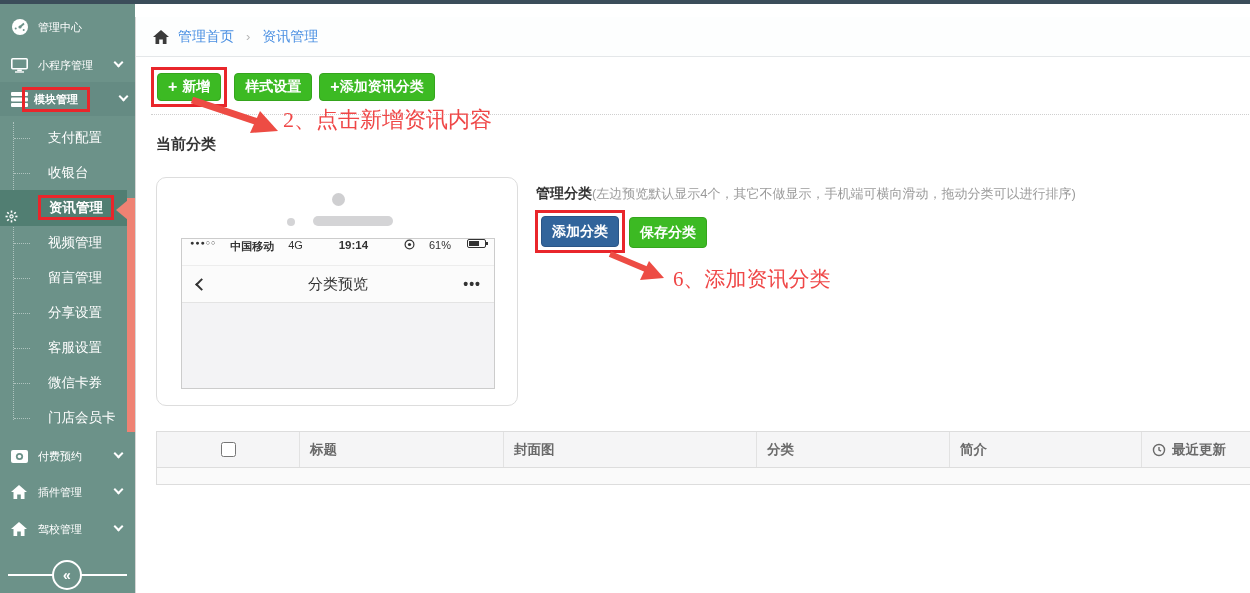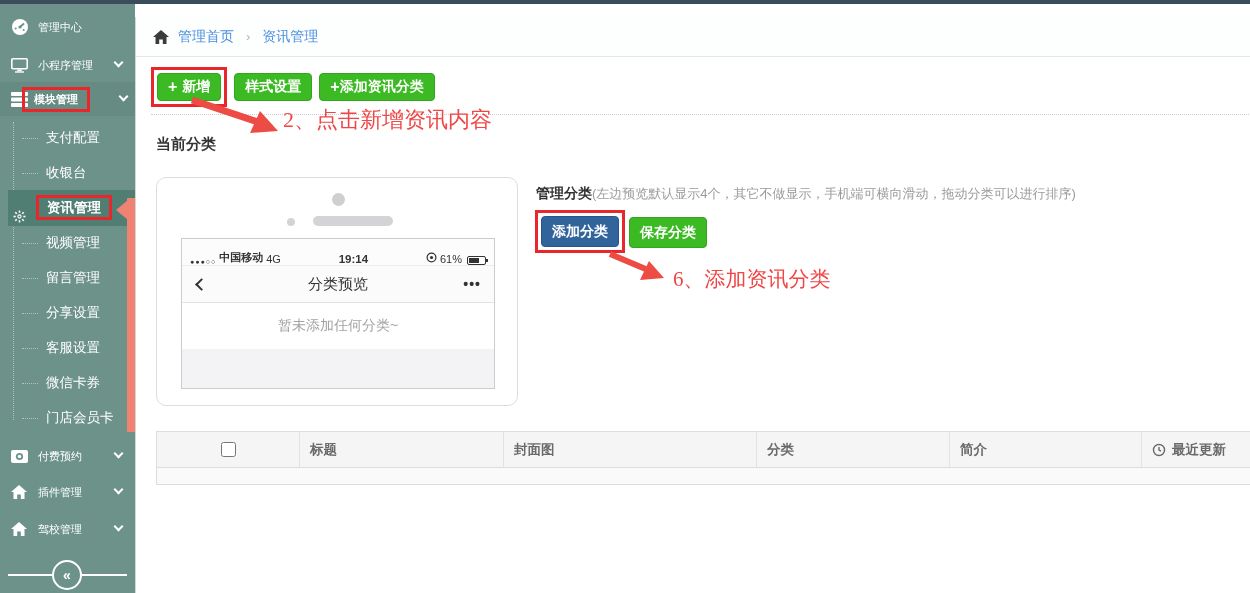--- a/index.html
+++ b/index.html
@@ -12,21 +12,21 @@
 
   
   .sidebar { position:absolute; left:0; top:4px; width:135px; height:589px; background:#6c9289; }
   .snav { position:absolute; left:0; width:135px; height:30px; display:flex; align-items:center; color:#fff; font-size:11px; cursor:pointer; }
   .snav .sicon { position:absolute; left:11px; display:flex; }
   .snav .slabel { position:absolute; left:38px; white-space:nowrap; }
   .snav .chev { position:absolute; right:13px; top:50%; margin-top:-6px; width:7px; height:7px; border-right:2px solid #fff; border-bottom:2px solid #fff; transform:rotate(45deg); }
   .modrow { background:#658b83; height:34px; }
   .redbox-label { position:absolute; left:22px; border:3px solid #e9262b; padding:2px 9px; font-weight:bold; white-space:nowrap; }
   .treeline { position:absolute; left:13px; top:118px; height:298px; border-left:1px dotted rgba(255,255,255,.45); }
-  .subitem { position:absolute; left:8px; width:127px; height:35px; line-height:35px; padding-left:38px; color:#fff; font-size:13.5px; cursor:pointer; white-space:nowrap; }
+  .subitem { position:absolute; left:0; width:127px; height:35px; line-height:35px; padding-left:48px; color:#fff; font-size:13.5px; cursor:pointer; white-space:nowrap; }
   .subitem::before { content:""; position:absolute; left:14px; top:50%; width:16px; border-top:1px dotted rgba(255,255,255,.45); }
   .subactive { background:#517e72; height:36px; line-height:36px; width:127px; }
   .subactive::before { display:none; }
   .subactive .gear { position:absolute; left:5px; top:11px; }
   .subactive .redbox2 { border:3px solid #e9262b; padding:2px 8px; font-weight:bold; margin-left:-10px; }
   .salmon-stripe { position:absolute; left:127px; top:194px; width:8px; height:234px; background:#ef8273; }
   .salmon-arrow { position:absolute; left:116px; top:196px; width:0; height:0; border-top:10px solid transparent; border-bottom:10px solid transparent; border-right:12px solid #ef8273; }
   .collapse-line { position:absolute; left:8px; top:570px; width:119px; height:2px; background:#fff; }
   .collapse-circle { position:absolute; left:52px; top:556px; width:30px; height:30px; border:2px solid #fff; border-radius:50%; background:#6c9289; color:#fff; font-size:14px; font-weight:bold; display:flex; align-items:center; justify-content:center; cursor:pointer; }
 
@@ -52,21 +52,21 @@
   .arrow-svg { position:absolute; }
 
   .sec-title { position:absolute; left:20px; top:118px; font-size:15px; font-weight:bold; color:#333; }
 
   
   .phone { position:absolute; left:20px; top:160px; width:362px; height:229px; border:1px solid #ddd; border-radius:10px; background:#fff; }
   .cam { position:absolute; left:175px; top:15px; width:13px; height:13px; border-radius:50%; background:#cfcfd1; }
   .sdot { position:absolute; left:130px; top:40px; width:8px; height:8px; border-radius:50%; background:#d4d4d6; }
   .sbar { position:absolute; left:156px; top:38px; width:80px; height:10px; border-radius:6px; background:#d4d4d6; }
   .screen { position:absolute; left:24px; top:60px; width:314px; height:151px; border:1px solid #ccc; background:#fff; display:flex; flex-direction:column; }
-  .pstatus { height:27px; background:#fcfcfc; border-bottom:1px solid #ededed; display:flex; align-items:flex-end; padding:0 8px; font-size:11px; color:#333; gap:3px; }
+  .pstatus { height:27px; background:#fcfcfc; border-bottom:1px solid #ededed; display:flex; align-items:flex-start; padding:0 8px; font-size:11px; color:#333; gap:14px; }
   .pstatus .signal { font-size:7px; letter-spacing:1px; }
   .pstatus .carrier { font-weight:bold; }
   .pstatus .time { flex:1; text-align:center; font-weight:bold; font-size:11.5px; }
   .battery { width:19px; height:9px; border:1px solid #333; border-radius:2px; position:relative; margin-left:2px; }
   .battery .fill { position:absolute; left:1px; top:1px; bottom:1px; width:60%; background:#333; }
   .battery .nub { position:absolute; right:-3px; top:2px; width:2px; height:3px; background:#333; }
   .pnav { height:37px; background:#fbfbfb; border-bottom:1px solid #e3e3e3; display:flex; align-items:center; }
   .pnav .lft { width:44px; display:flex; justify-content:flex-start; padding-left:15px; }
   .pnav .back { width:9px; height:9px; border-left:2px solid #333; border-bottom:2px solid #333; transform:rotate(45deg); cursor:pointer; }
   .pnav .ttl { flex:1; text-align:center; font-size:15px; color:#333; }
@@ -268,21 +268,20 @@
               <span class="nub"></span>
             </span>
         </div>
         <div class="pnav">
           <span class="lft">
               <span class="back"></span>
             </span>
           <span class="ttl">分类预览</span>
           <span class="rgt">•••</span>
         </div>
-        <div class="pcontent">暂未添加任何分类~</div>
         <div class="pfooter"></div>
       </div>
     </div>
 
     <div class="manage-title">
       <b>管理分类</b><span>(左边预览默认显示4个，其它不做显示，手机端可横向滑动，拖动分类可以进行排序)</span>
     </div>
     <span class="add-box">
       <button class="btn btn-blue">
           <span>添加分类</span>

